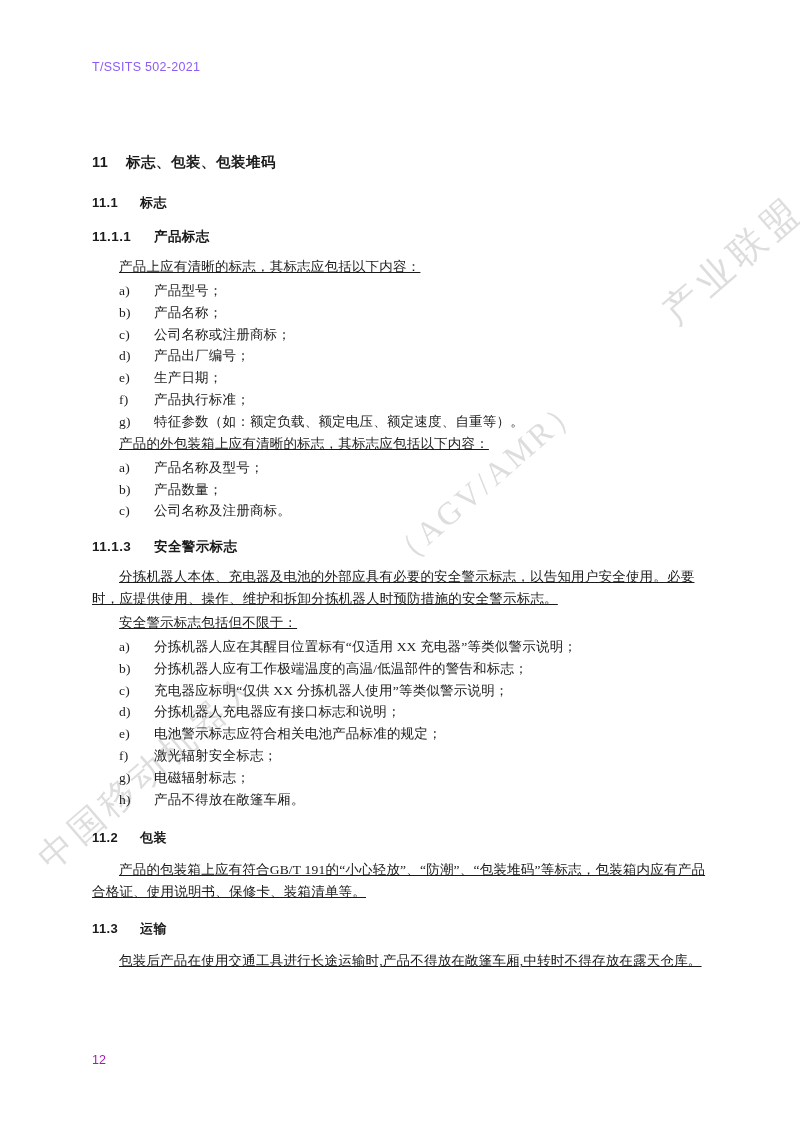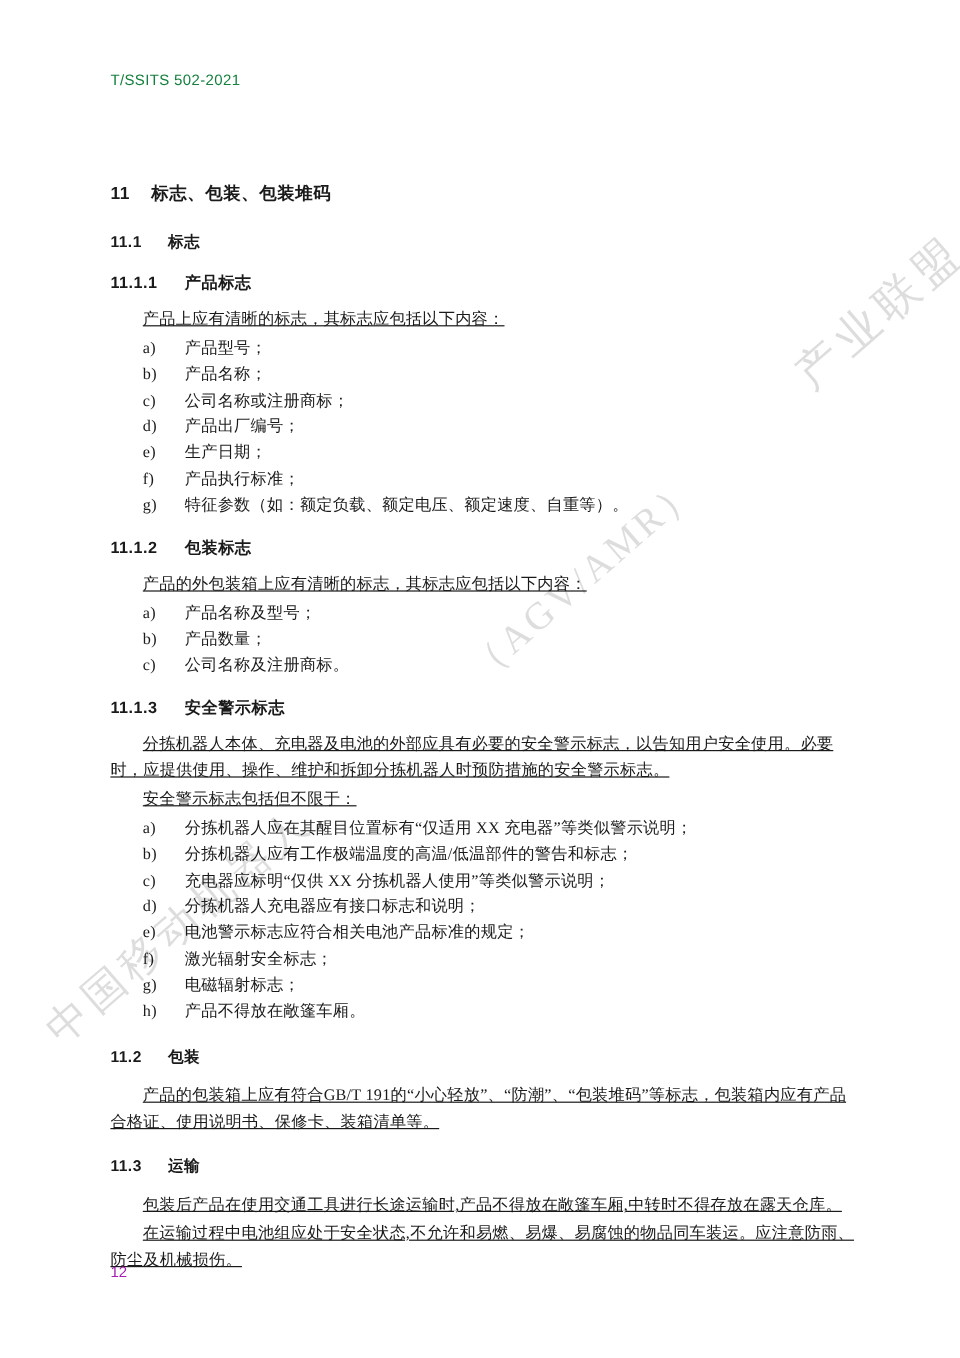--- a/index.html
+++ b/index.html
@@ -51,21 +51,21 @@
     transform-origin: left top;
   }
 
   .header-code {
     position: absolute;
     left: 92px;
     top: 60px;
     font-size: 12.5px;
     font-family: "Liberation Sans", "DejaVu Sans", sans-serif;
     letter-spacing: 0.3px;
-    color: #15803d;
+    color: #8b5cf6;
   }
 
   .content {
     position: absolute;
     left: 92px;
     top: 126px;
     width: 620px;
   }
 
   .h1 {
@@ -160,23 +160,20 @@
     <ul class="list">
       <li><span class="marker">a)</span><span>产品型号；</span></li>
       <li><span class="marker">b)</span><span>产品名称；</span></li>
       <li><span class="marker">c)</span><span>公司名称或注册商标；</span></li>
       <li><span class="marker">d)</span><span>产品出厂编号；</span></li>
       <li><span class="marker">e)</span><span>生产日期；</span></li>
       <li><span class="marker">f)</span><span>产品执行标准；</span></li>
       <li><span class="marker">g)</span><span>特征参数（如：额定负载、额定电压、额定速度、自重等）。</span></li>
     </ul>
 
-    <div class="h3">
-      <span class="num">11.1.2</span><span>包装标志</span>
-    </div>
     <p class="para">产品的外包装箱上应有清晰的标志，其标志应包括以下内容：</p>
     <ul class="list">
       <li><span class="marker">a)</span><span>产品名称及型号；</span></li>
       <li><span class="marker">b)</span><span>产品数量；</span></li>
       <li><span class="marker">c)</span><span>公司名称及注册商标。</span></li>
     </ul>
 
     <div class="h3">
       <span class="num">11.1.3</span><span>安全警示标志</span>
     </div>
@@ -195,19 +192,18 @@
 
     <div class="h2">
       <span class="num">11.2</span><span>包装</span>
     </div>
     <p class="para">产品的包装箱上应有符合GB/T 191的“小心轻放”、“防潮”、“包装堆码”等标志，包装箱内应有产品合格证、使用说明书、保修卡、装箱清单等。</p>
 
     <div class="h2">
       <span class="num">11.3</span><span>运输</span>
     </div>
     <p class="para">包装后产品在使用交通工具进行长途运输时,产品不得放在敞篷车厢,中转时不得存放在露天仓库。</p>
-    <p class="para">在运输过程中电池组应处于安全状态,不允许和易燃、易爆、易腐蚀的物品同车装运。应注意防雨、防尘及机械损伤。</p>
 
   </div>
 
   <div class="footer-num">12</div>
 
 </div>
 
 </body></html>

